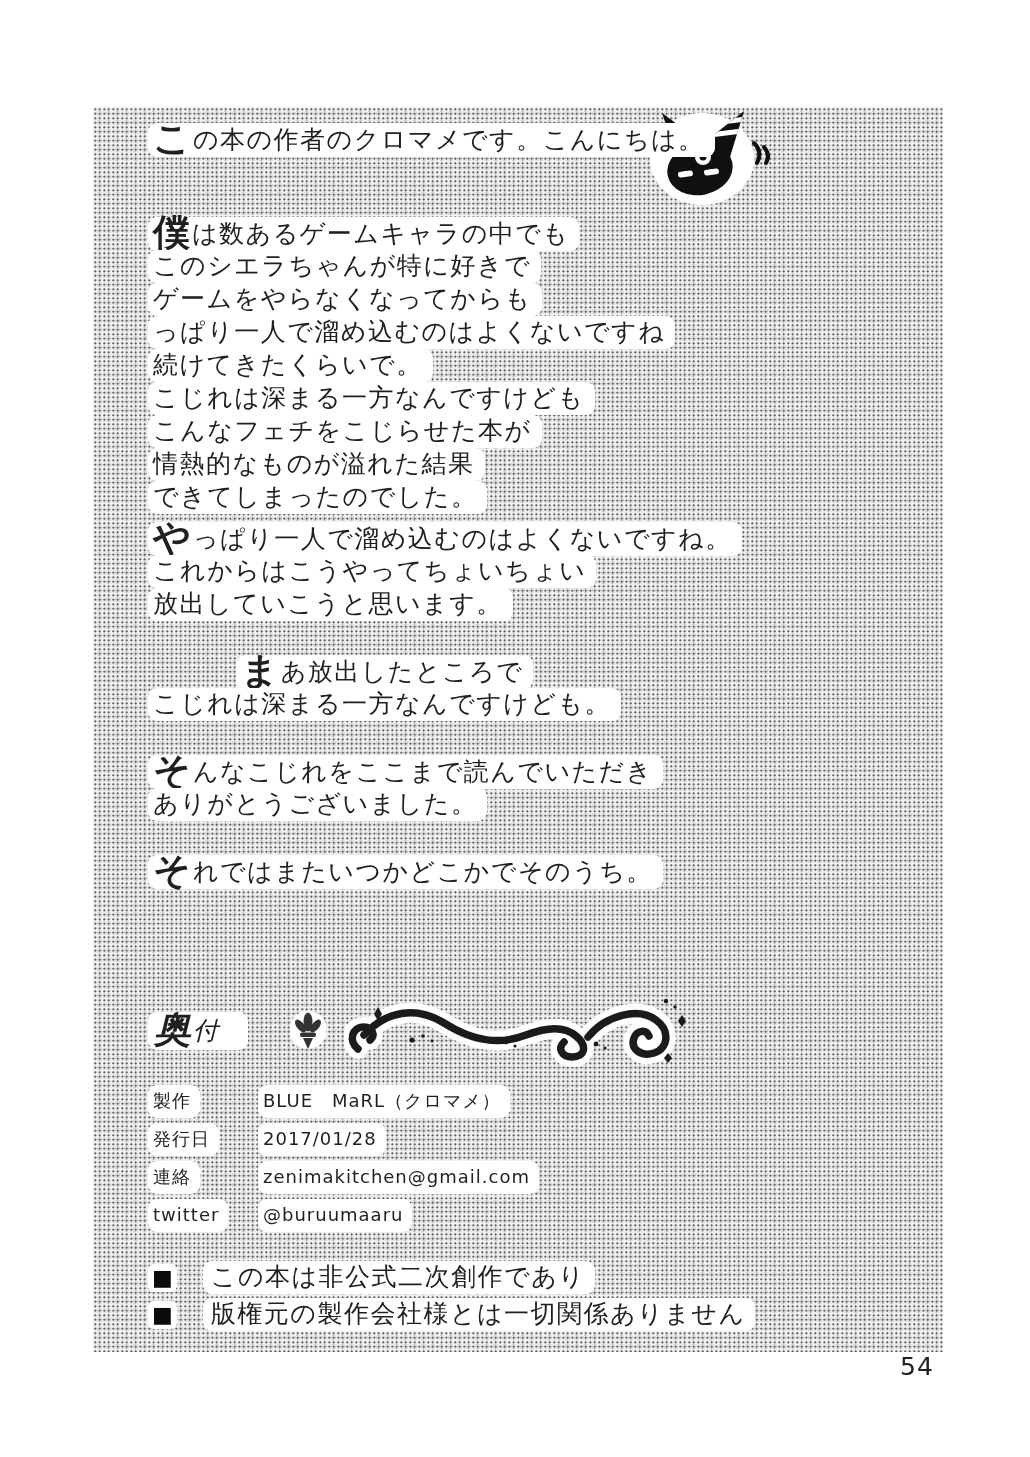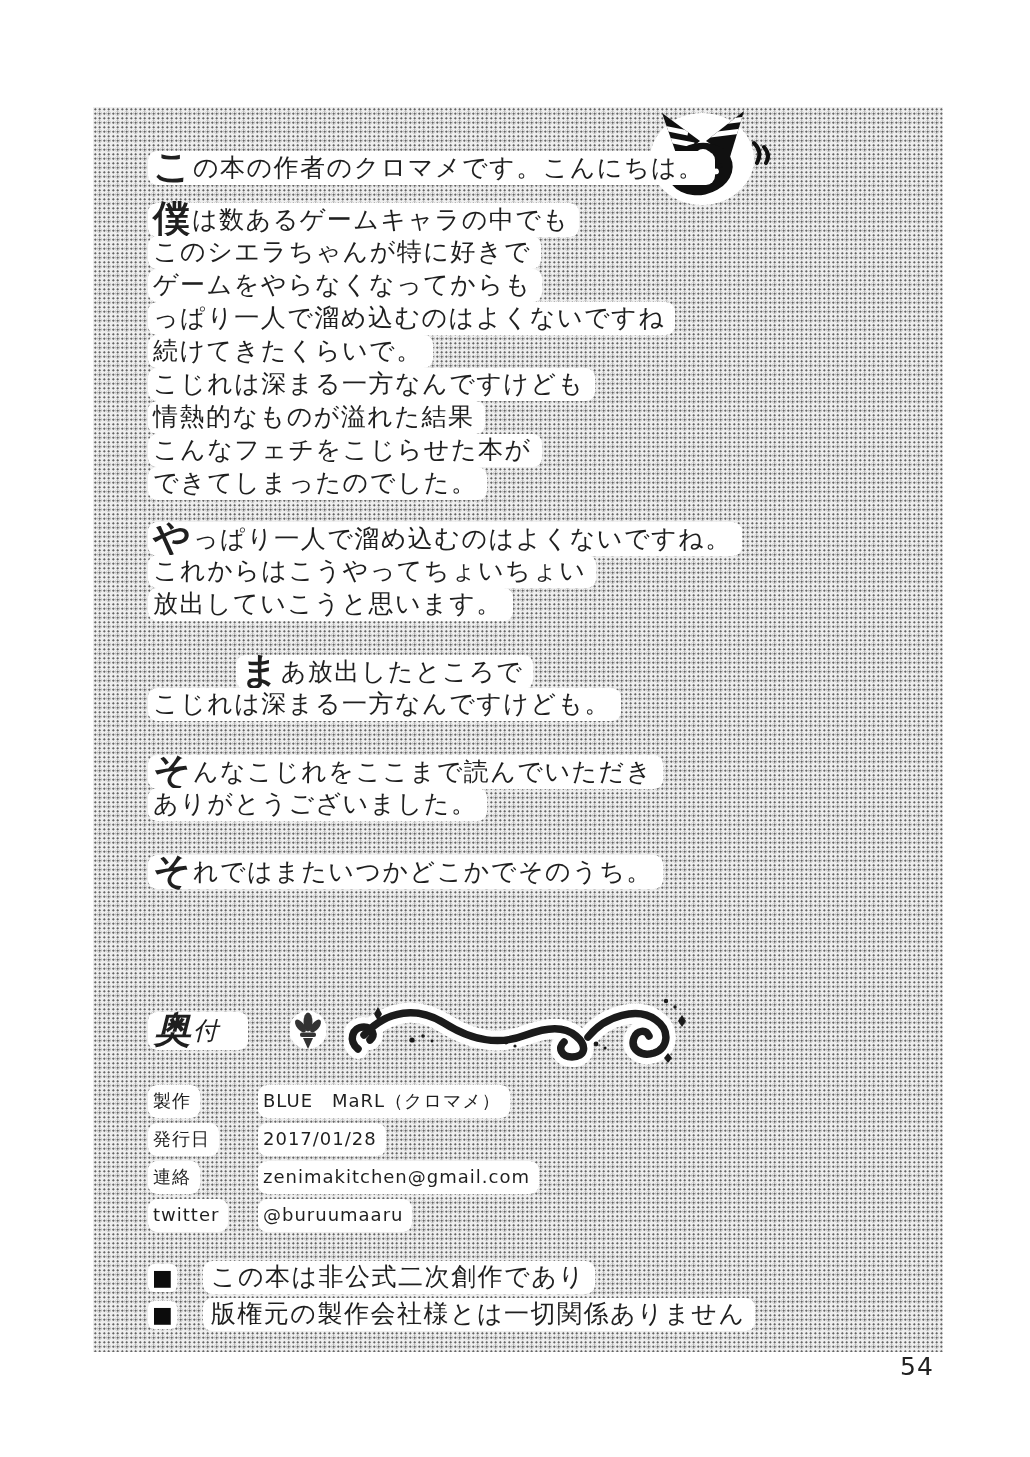--- a/index.html
+++ b/index.html
@@ -94,35 +94,35 @@
           <rect x="56" y="62" width="15" height="6" rx="3" fill="#ffffff" transform="rotate(-8 63 65)"></rect>
           <rect x="28" y="60" width="20" height="4" fill="#101010" transform="rotate(-8 38 62)"></rect>
           <rect x="54" y="58" width="20" height="4" fill="#101010" transform="rotate(-8 64 60)"></rect>
 
           <path d="M106,36 q9,9 3,20" fill="none" stroke="#101010" stroke-width="4" stroke-linecap="round"></path>
           <path d="M116,40 q7,8 2,16" fill="none" stroke="#101010" stroke-width="4" stroke-linecap="round"></path>
         </g>
       </svg>
     </div>
 
-    <div class="block" style="top:44px;">
+    <div class="block" style="top:16px;">
       <div class="ln">
         <span class="blob"><b class="dc">こ</b><span>の本の作者のクロマメです。こんにちは。</span></span>
       </div>
     </div>
 
-    <div class="block" style="top:96px;">
+    <div class="block" style="top:110px;">
       <div class="ln"><span class="blob"><b class="dc">僕</b><span>は数あるゲームキャラの中でも</span></span></div>
       <div class="ln"><span class="blob">このシエラちゃんが特に好きで</span></div>
       <div class="ln"><span class="blob">ゲームをやらなくなってからも</span></div>
       <div class="ln"><span class="blob">っぱり一人で溜め込むのはよくないですね</span></div>
       <div class="ln"><span class="blob">続けてきたくらいで。</span></div>
       <div class="ln"><span class="blob">こじれは深まる一方なんですけども</span></div>
+      <div class="ln"><span class="blob">こんなフェチをこじらせた本が</span></div>
       <div class="ln"><span class="blob">情熱的なものが溢れた結果</span></div>
-      <div class="ln"><span class="blob">こんなフェチをこじらせた本が</span></div>
       <div class="ln"><span class="blob">できてしまったのでした。</span></div>
     </div>
 
     <div class="block" style="top:415px;">
       <div class="ln"><span class="blob"><b class="dc">や</b><span>っぱり一人で溜め込むのはよくないですね。</span></span></div>
       <div class="ln"><span class="blob">これからはこうやってちょいちょい</span></div>
       <div class="ln"><span class="blob">放出していこうと思います。</span></div>
     </div>
 
     <div class="block" style="top:548px;text-align:center;">

